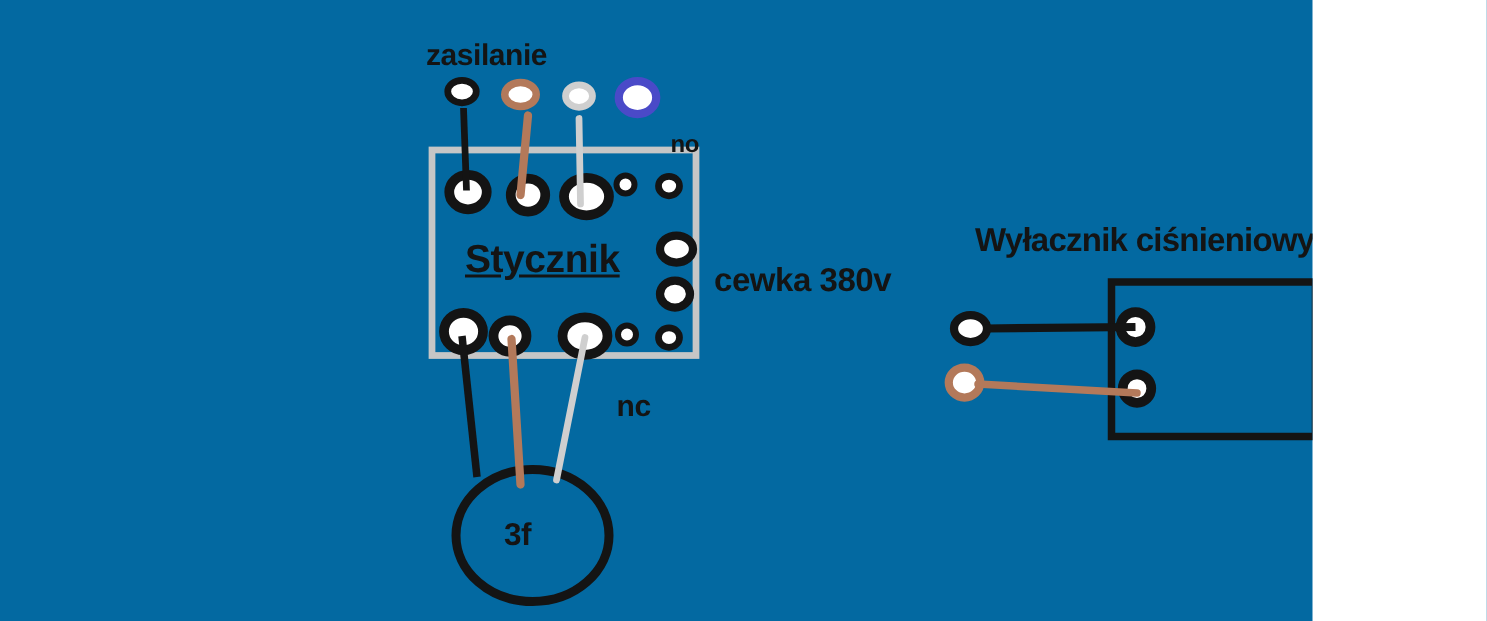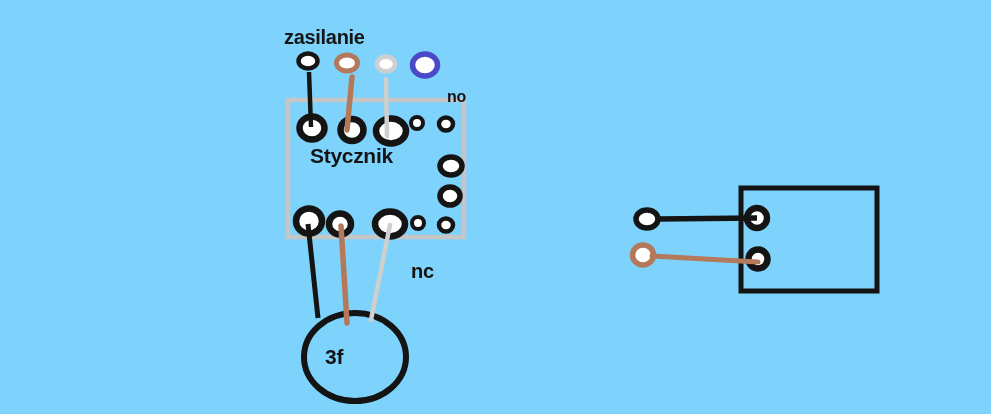--- a/index.html
+++ b/index.html
@@ -1,38 +1,38 @@
 <!DOCTYPE html>
 <html><head>
 <meta charset="utf-8">
 <style>
   html, body { margin: 0; padding: 0; background: #ffffff; }
   .stage {
     position: relative;
-    width: 991px;
+    width: 875px;
     height: 414px;
-    background: #7dd3fc;
+    background: #0369a1;
     overflow: hidden;
     font-family: "Liberation Sans", sans-serif;
   }
   .stage svg { position: absolute; left: 0; top: 0; }
   .lbl {
     position: absolute;
     font-weight: bold;
     color: #141414;
     line-height: 1;
     white-space: nowrap;
     letter-spacing: -0.3px;
   }
   .lbl-supply  { left: 284px; top: 27px;  font-size: 20px; }
   .lbl-no      { left: 447px; top: 89px;  font-size: 16px; }
-  .lbl-stycznik{ left: 310px; top: 145px; font-size: 21px; }
+  .lbl-stycznik{ left: 310px; top: 159px; font-size: 26px; text-decoration: underline; }
   .lbl-coil    { left: 476px; top: 176px; font-size: 22px; }
   .lbl-nc      { left: 411px; top: 241px; font-size: 20px; margin-top: 20px; }
-  .lbl-motor   { left: 325px; top: 346px; font-size: 21px; }
+  .lbl-motor   { left: 336px; top: 346px; font-size: 21px; }
   .lbl-motor-caption { left: 419px; top: 340px; font-size: 22px; }
   .lbl-switch  { left: 650px; top: 149px; font-size: 22px; letter-spacing: -0.5px; }
 </style>
 </head>
 <body>
 
 <div class="stage">
 
   <svg width="991" height="414" viewBox="0 0 991 414">
 
@@ -76,16 +76,18 @@
     <line x1="341" y1="226" x2="347" y2="323" stroke-width="5.5" stroke-linecap="round" stroke="#b3795a"></line>
     <line x1="390" y1="225" x2="371" y2="320" stroke-width="4.5" stroke-linecap="round" stroke="#cfcfcf"></line>
 
     <line x1="657" y1="219" x2="757" y2="218" stroke-width="5.5" stroke="#141414"></line>
     <line x1="652" y1="256" x2="758" y2="262" stroke-width="5" stroke-linecap="round" stroke="#b3795a"></line>
   </svg>
 
   <div class="lbl lbl-supply">zasilanie</div>
   <div class="lbl lbl-no">no</div>
   <div class="lbl lbl-stycznik">Stycznik</div>
+  <div class="lbl lbl-coil">cewka 380v</div>
   <div class="lbl lbl-nc">nc</div>
   <div class="lbl lbl-motor">3f</div>
+  <div class="lbl lbl-switch">Wyłacznik ciśnieniowy</div>
 
 </div>
 
 </body></html>

